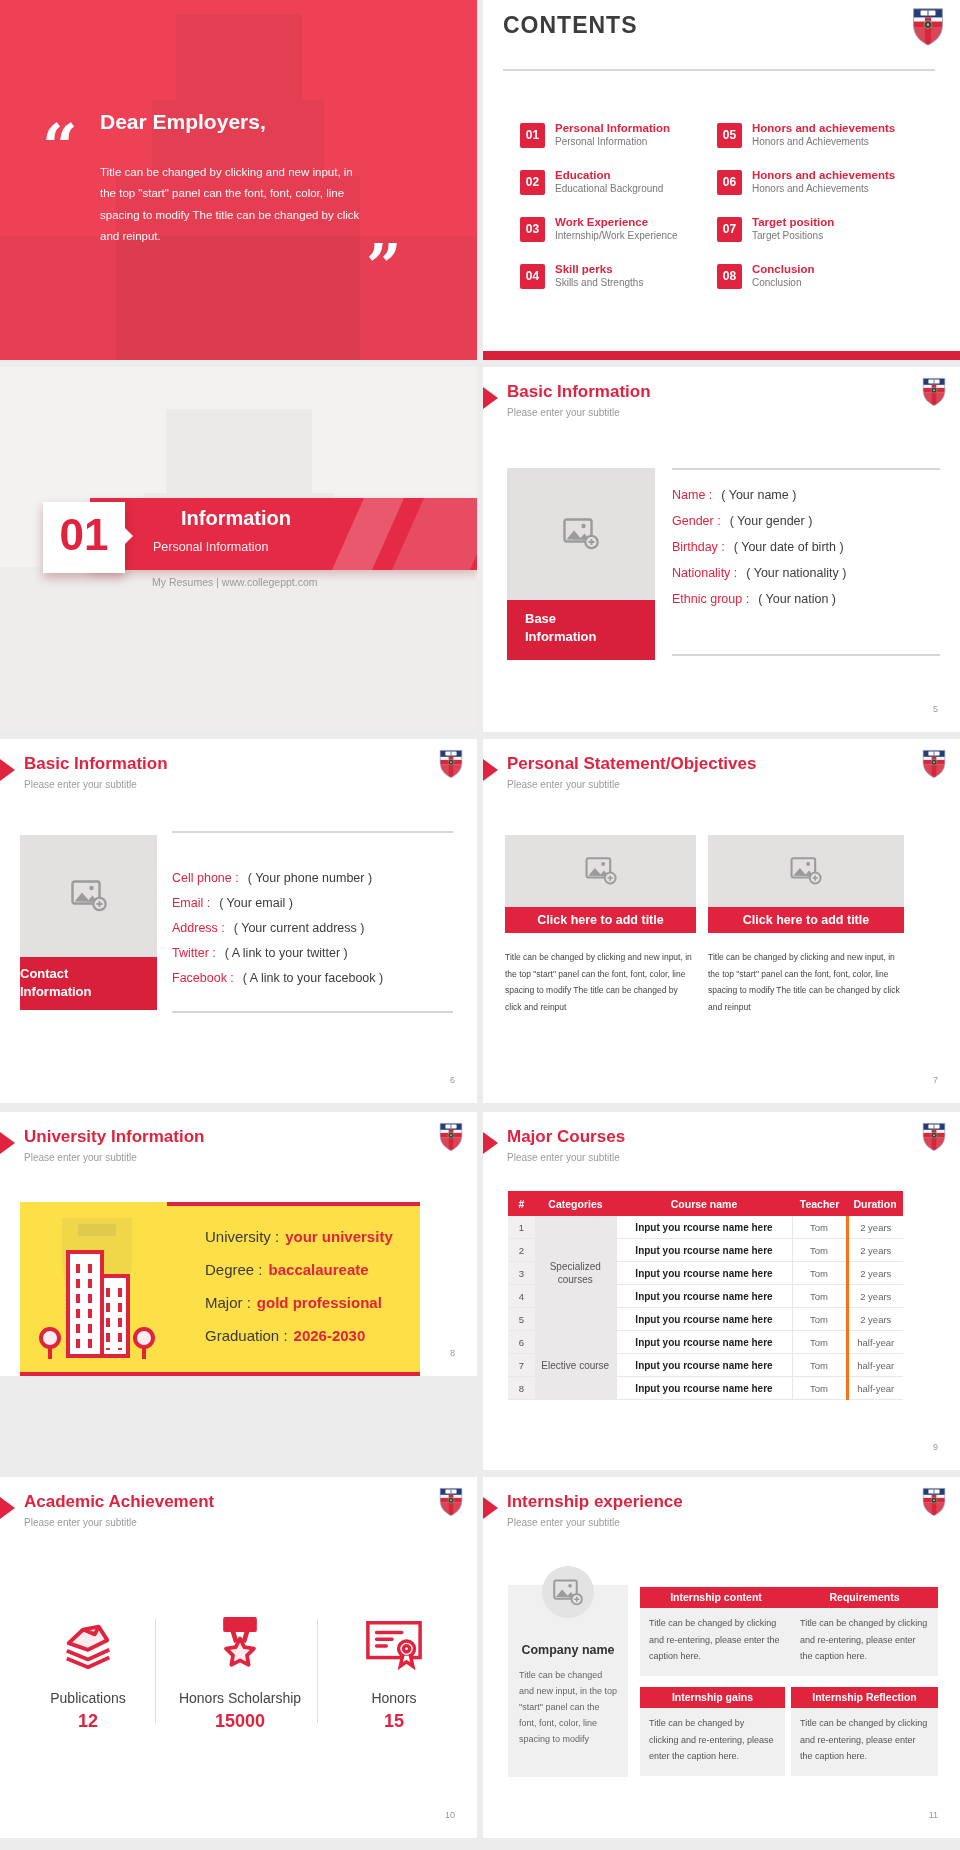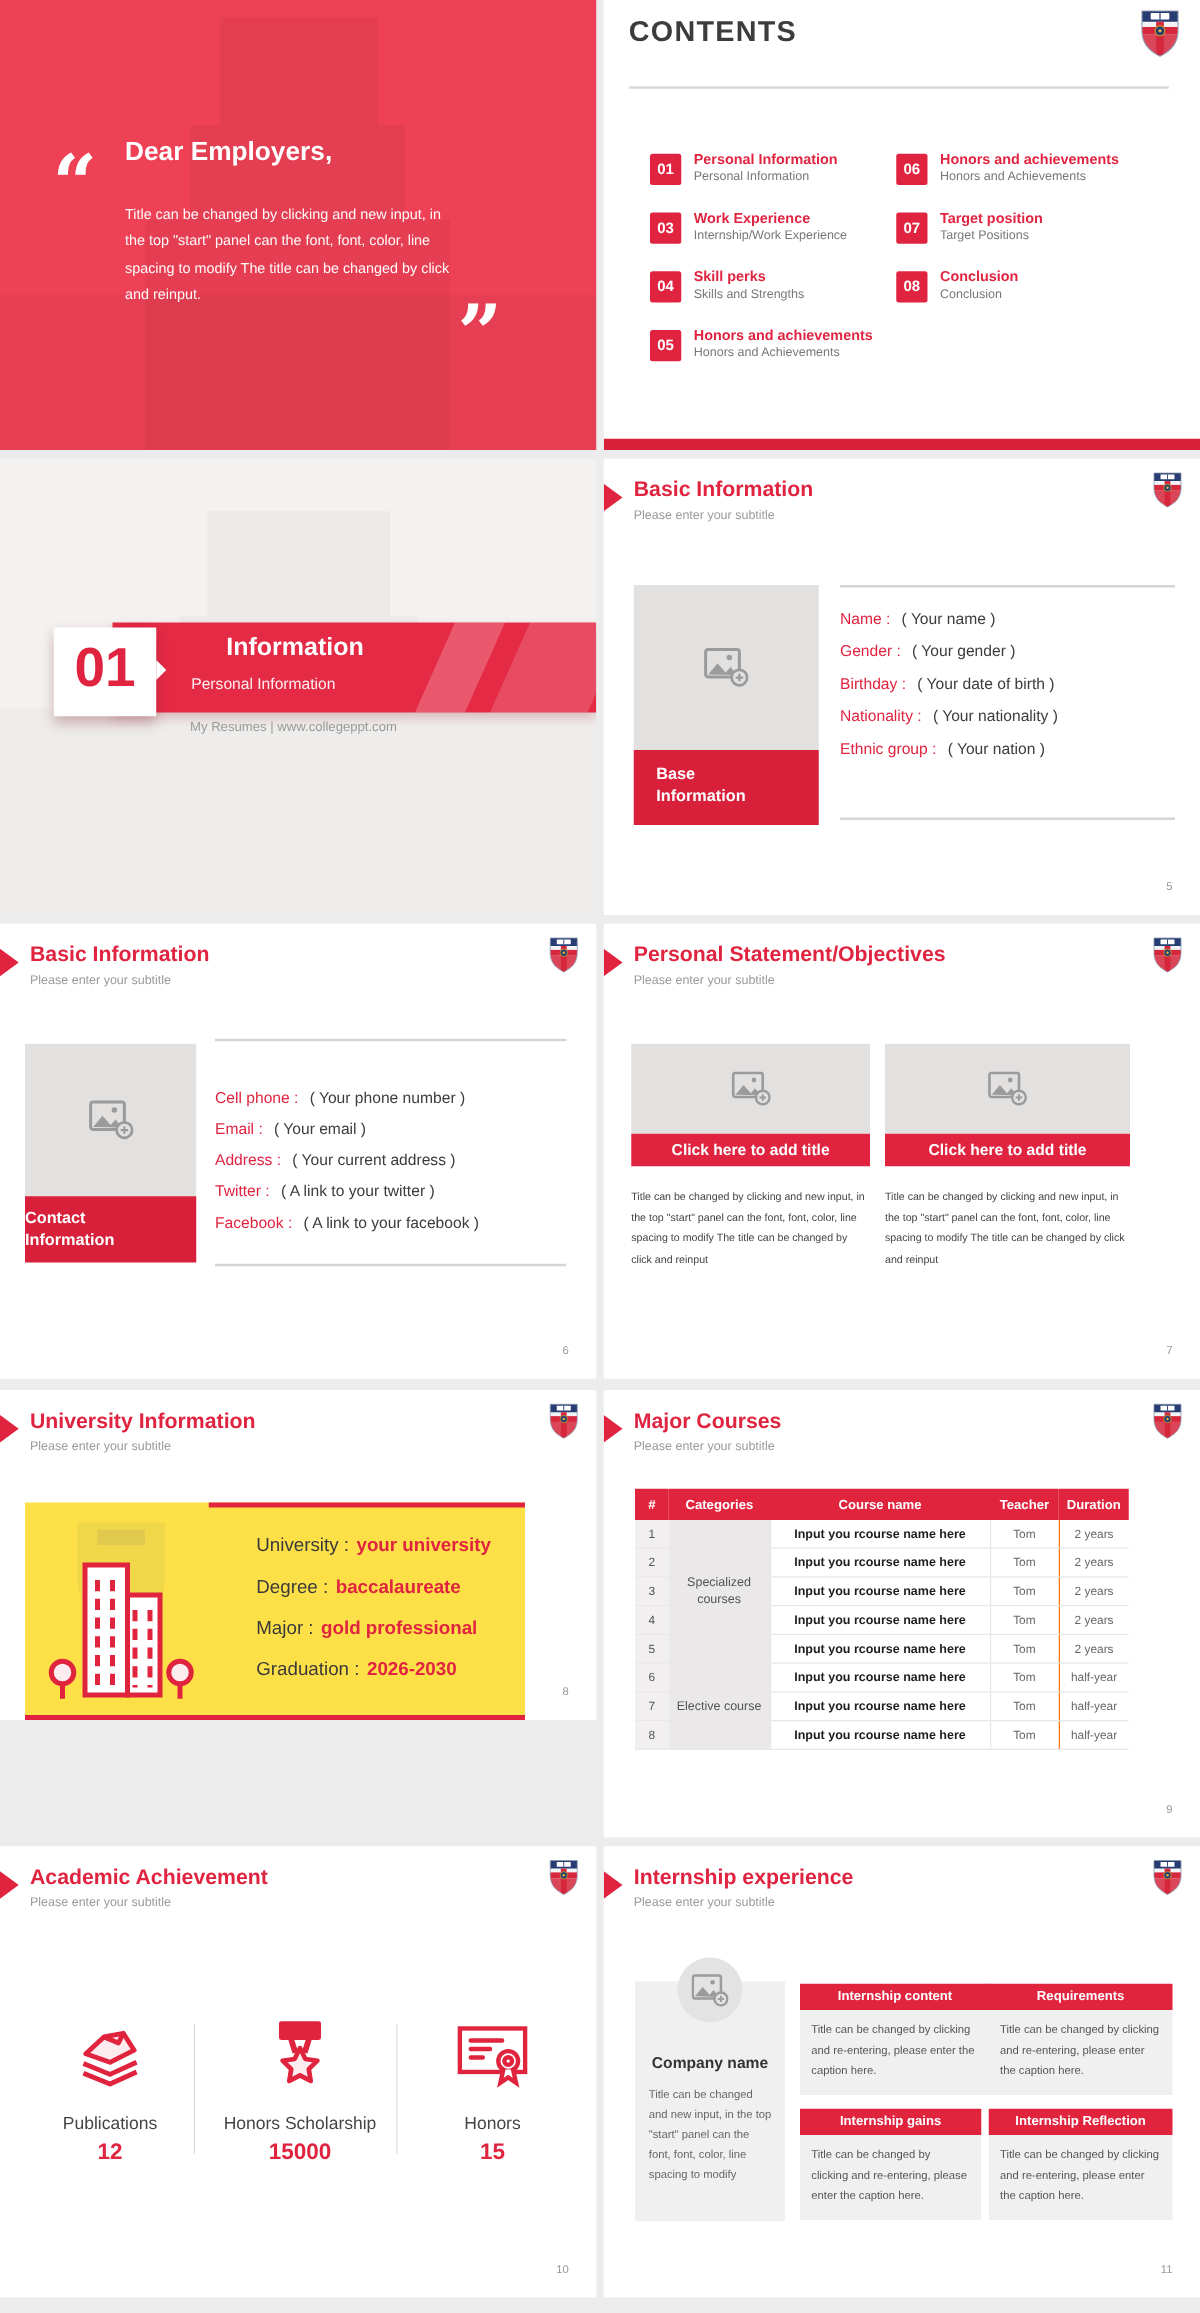--- a/index.html
+++ b/index.html
@@ -115,21 +115,21 @@
   .u-value{color:#e02440;font-weight:bold;margin-left:6px;}
 
   
   .course-table{position:absolute;left:25px;top:79px;width:395px;border-collapse:collapse;table-layout:fixed;}
   .course-table th{background:#e0243e;color:#fff;font-size:10.5px;font-weight:bold;height:25px;padding:0;}
   .course-table td{height:22px;padding:0 3px;border-bottom:1px solid #e9e7e7;text-align:center;}
   td.cn{background:#f1efef;color:#555;font-size:9.5px;}
   td.cat{background:#eae8e8;color:#555;font-size:10px;line-height:1.3;}
   td.cc{font-weight:bold;color:#1d1d1d;font-size:10px;border-left:1px solid #e9e7e7;border-right:1px solid #e9e7e7;}
   td.ct,td.cd{color:#666;font-size:9.5px;}
-  td.ct{border-right:1px solid #f97316;}
+  td.ct{border-right:3px solid #f97316;}
 
   
   .stat{position:absolute;top:139px;text-align:center;}
   #s-achieve .s1{left:8px;width:160px;}
   #s-achieve .s2{left:163px;width:154px;}
   #s-achieve .s3{left:322px;width:144px;}
   .stat svg{width:58px;height:58px;}
   .stat-label{font-size:14px;color:#444;margin-top:16px;}
   .stat-value{font-size:18px;font-weight:bold;color:#e02440;margin-top:5px;}
   .vdiv{position:absolute;top:142px;width:1px;height:104px;background:#ddd;}
@@ -249,20 +249,27 @@
     <div class="c-rule"></div>
     <div class="c-grid">
       <div class="c-item">
         <div class="c-num">01</div>
         <div>
             <div class="c-item-title">Personal Information</div>
              <div class="c-item-sub">Personal Information</div>
           </div>
       </div>
       <div class="c-item">
+        <div class="c-num">02</div>
+        <div>
+            <div class="c-item-title">Education</div>
+             <div class="c-item-sub">Educational Background</div>
+          </div>
+      </div>
+      <div class="c-item">
         <div class="c-num">03</div>
         <div>
             <div class="c-item-title">Work Experience</div>
              <div class="c-item-sub">Internship/Work Experience</div>
           </div>
       </div>
       <div class="c-item">
         <div class="c-num">04</div>
         <div>
             <div class="c-item-title">Skill perks</div>

